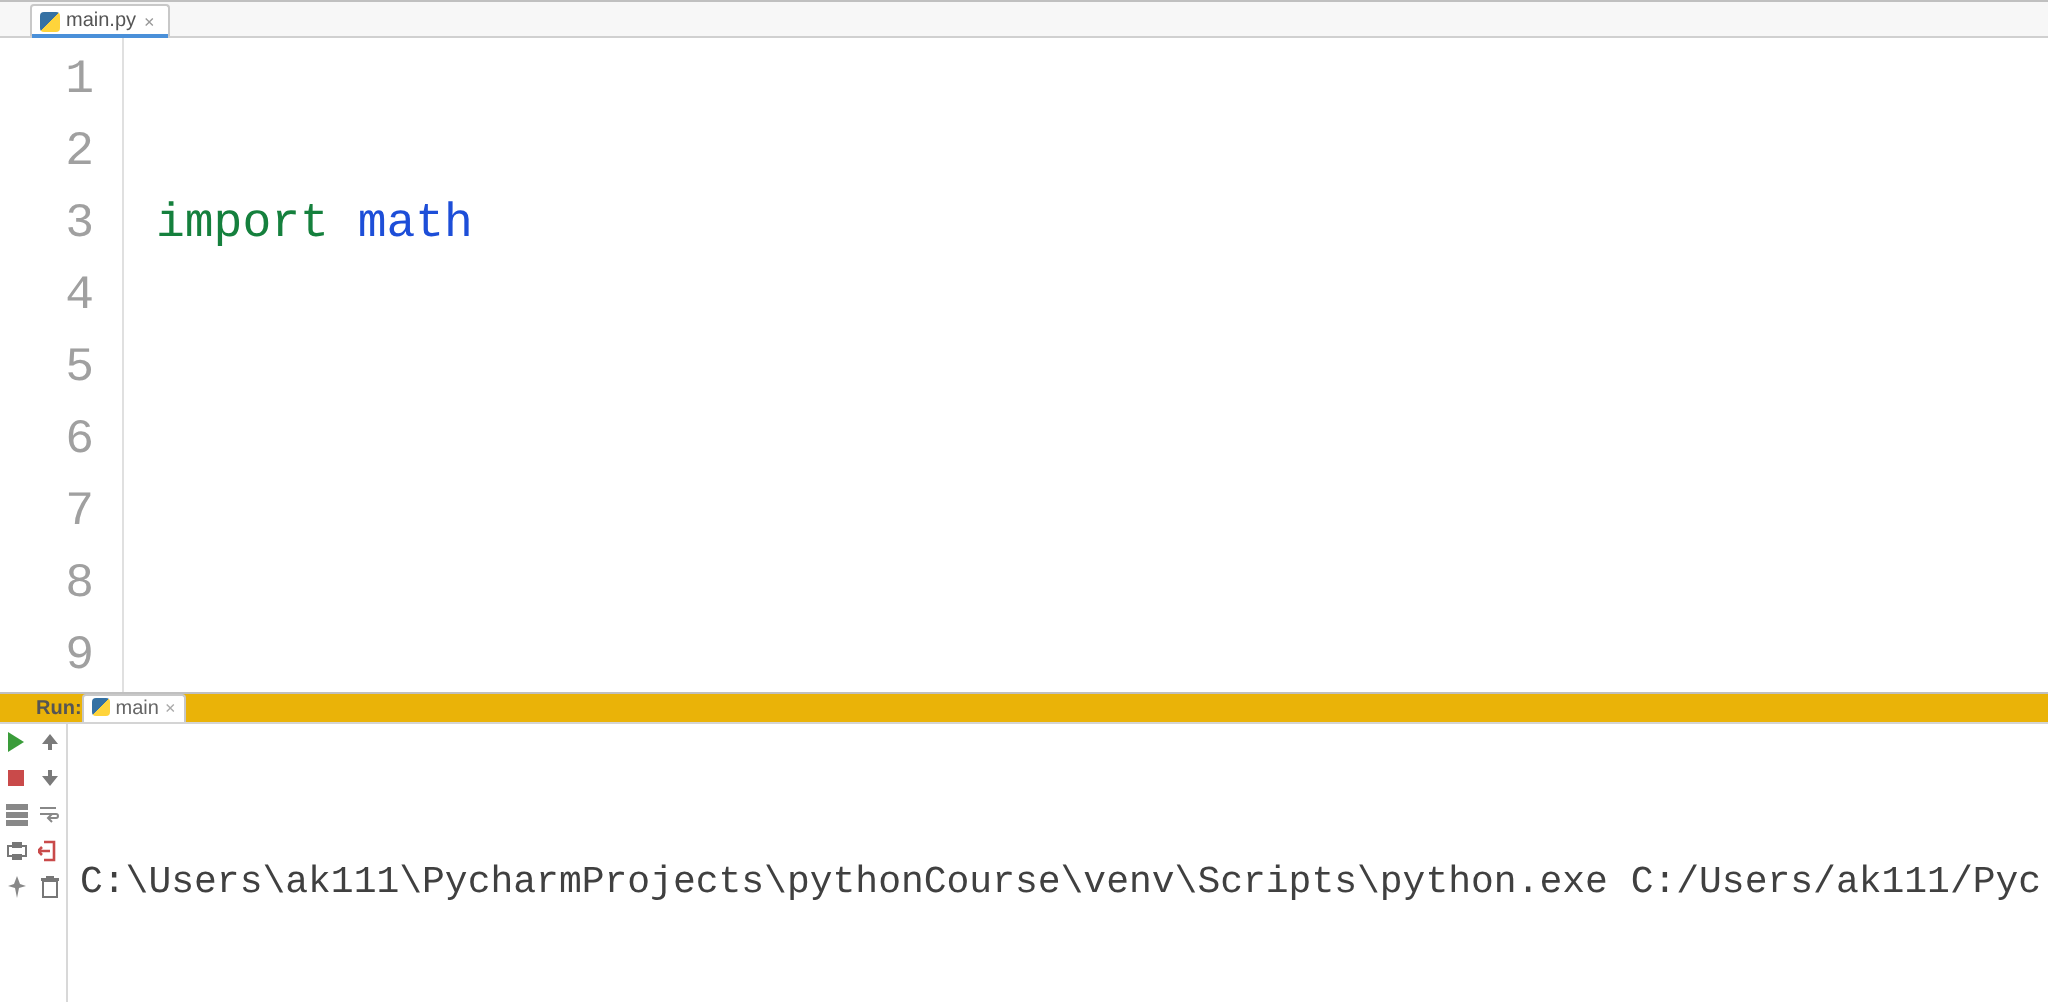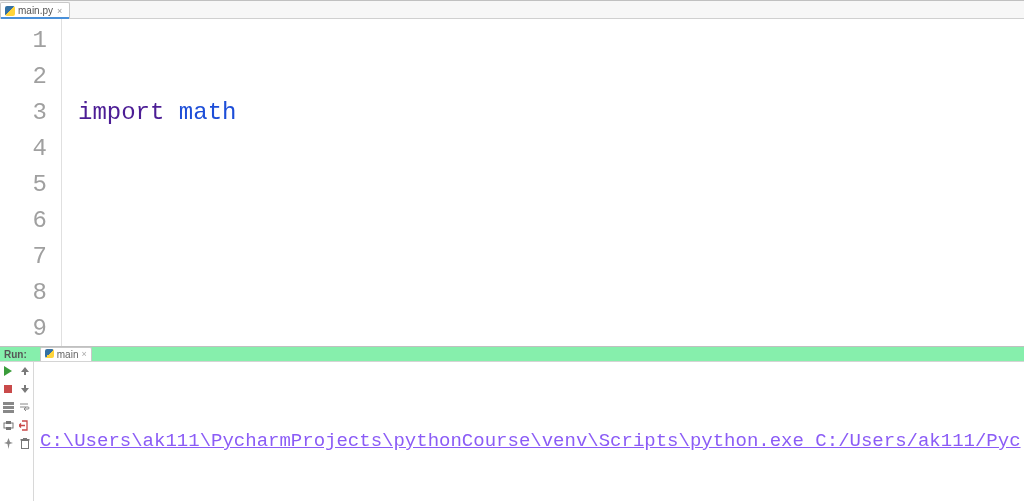--- a/index.html
+++ b/index.html
@@ -15,21 +15,21 @@
     position: relative;
     height: 347px;
     border-bottom: 1px solid #c0c0c0;
     border-top: 1px solid #c0c0c0;
   }
   .file-tabs {
     height: 18px;
     border-bottom: 1px solid #d0d0d0;
     display: flex;
     align-items: flex-end;
-    padding-left: 0;
+    padding-left: 15px;
     font-size: 10px;
     color: #555;
     background: #f7f7f7;
   }
   .file-tab {
     display: flex;
     align-items: center;
     gap: 3px;
     padding: 2px 6px 2px 4px;
     background: #fff;
@@ -77,39 +77,39 @@
     flex: 1;
     padding: 4px 0 0 16px;
     font-family: Menlo, Consolas, "Courier New", monospace;
     font-size: 24px;
     line-height: 36px;
     color: #2b2b2b;
     white-space: pre;
     overflow: hidden;
   }
   .code .line { height: 36px; }
-  .kw { color: #4c1d95; }
+  .kw { color: #15803d; }
   .txt { color: #1d4ed8; }
 
   
   .run-area {
     height: 154px;
     display:flex;
     flex-direction:column;
   }
   .run-header {
     height: 16px;
     display:flex;
     align-items:center;
-    gap:13px;
+    gap:0;
     font-size:10px;
     color:#666;
     border-bottom:1px solid #d4d4d4;
-    padding-left:4px;
-    background:#86efac;
+    padding-left:18px;
+    background:#eab308;
   }
   .run-header .label { font-weight:bold; color:#555; }
   .run-tab {
     display:flex;align-items:flex-start;gap:3px;
     padding:1px 4px;
     background:#fff;
     border:1px solid #c8c8c8;
     border-bottom:none;
     border-radius:2px 2px 0 0;
   }
@@ -140,21 +140,21 @@
   .console {
     flex:1;
     padding: 4px 0 0 6px;
     font-family: Menlo, Consolas, "Courier New", monospace;
     font-size: 19px;
     line-height: 30px;
     color:#2b2b2b;
     white-space:pre;
     overflow:hidden;
   }
-  .console .cmd { color:#8b5cf6;text-decoration:underline; }
+  .console .cmd { color:#404040; }
 </style>
 </head>
 <body>
 
 <div class="editor-area">
 
   <div class="file-tabs">
     <div class="file-tab">
       <span class="py-glyph"></span>
       <span>main.py</span>

